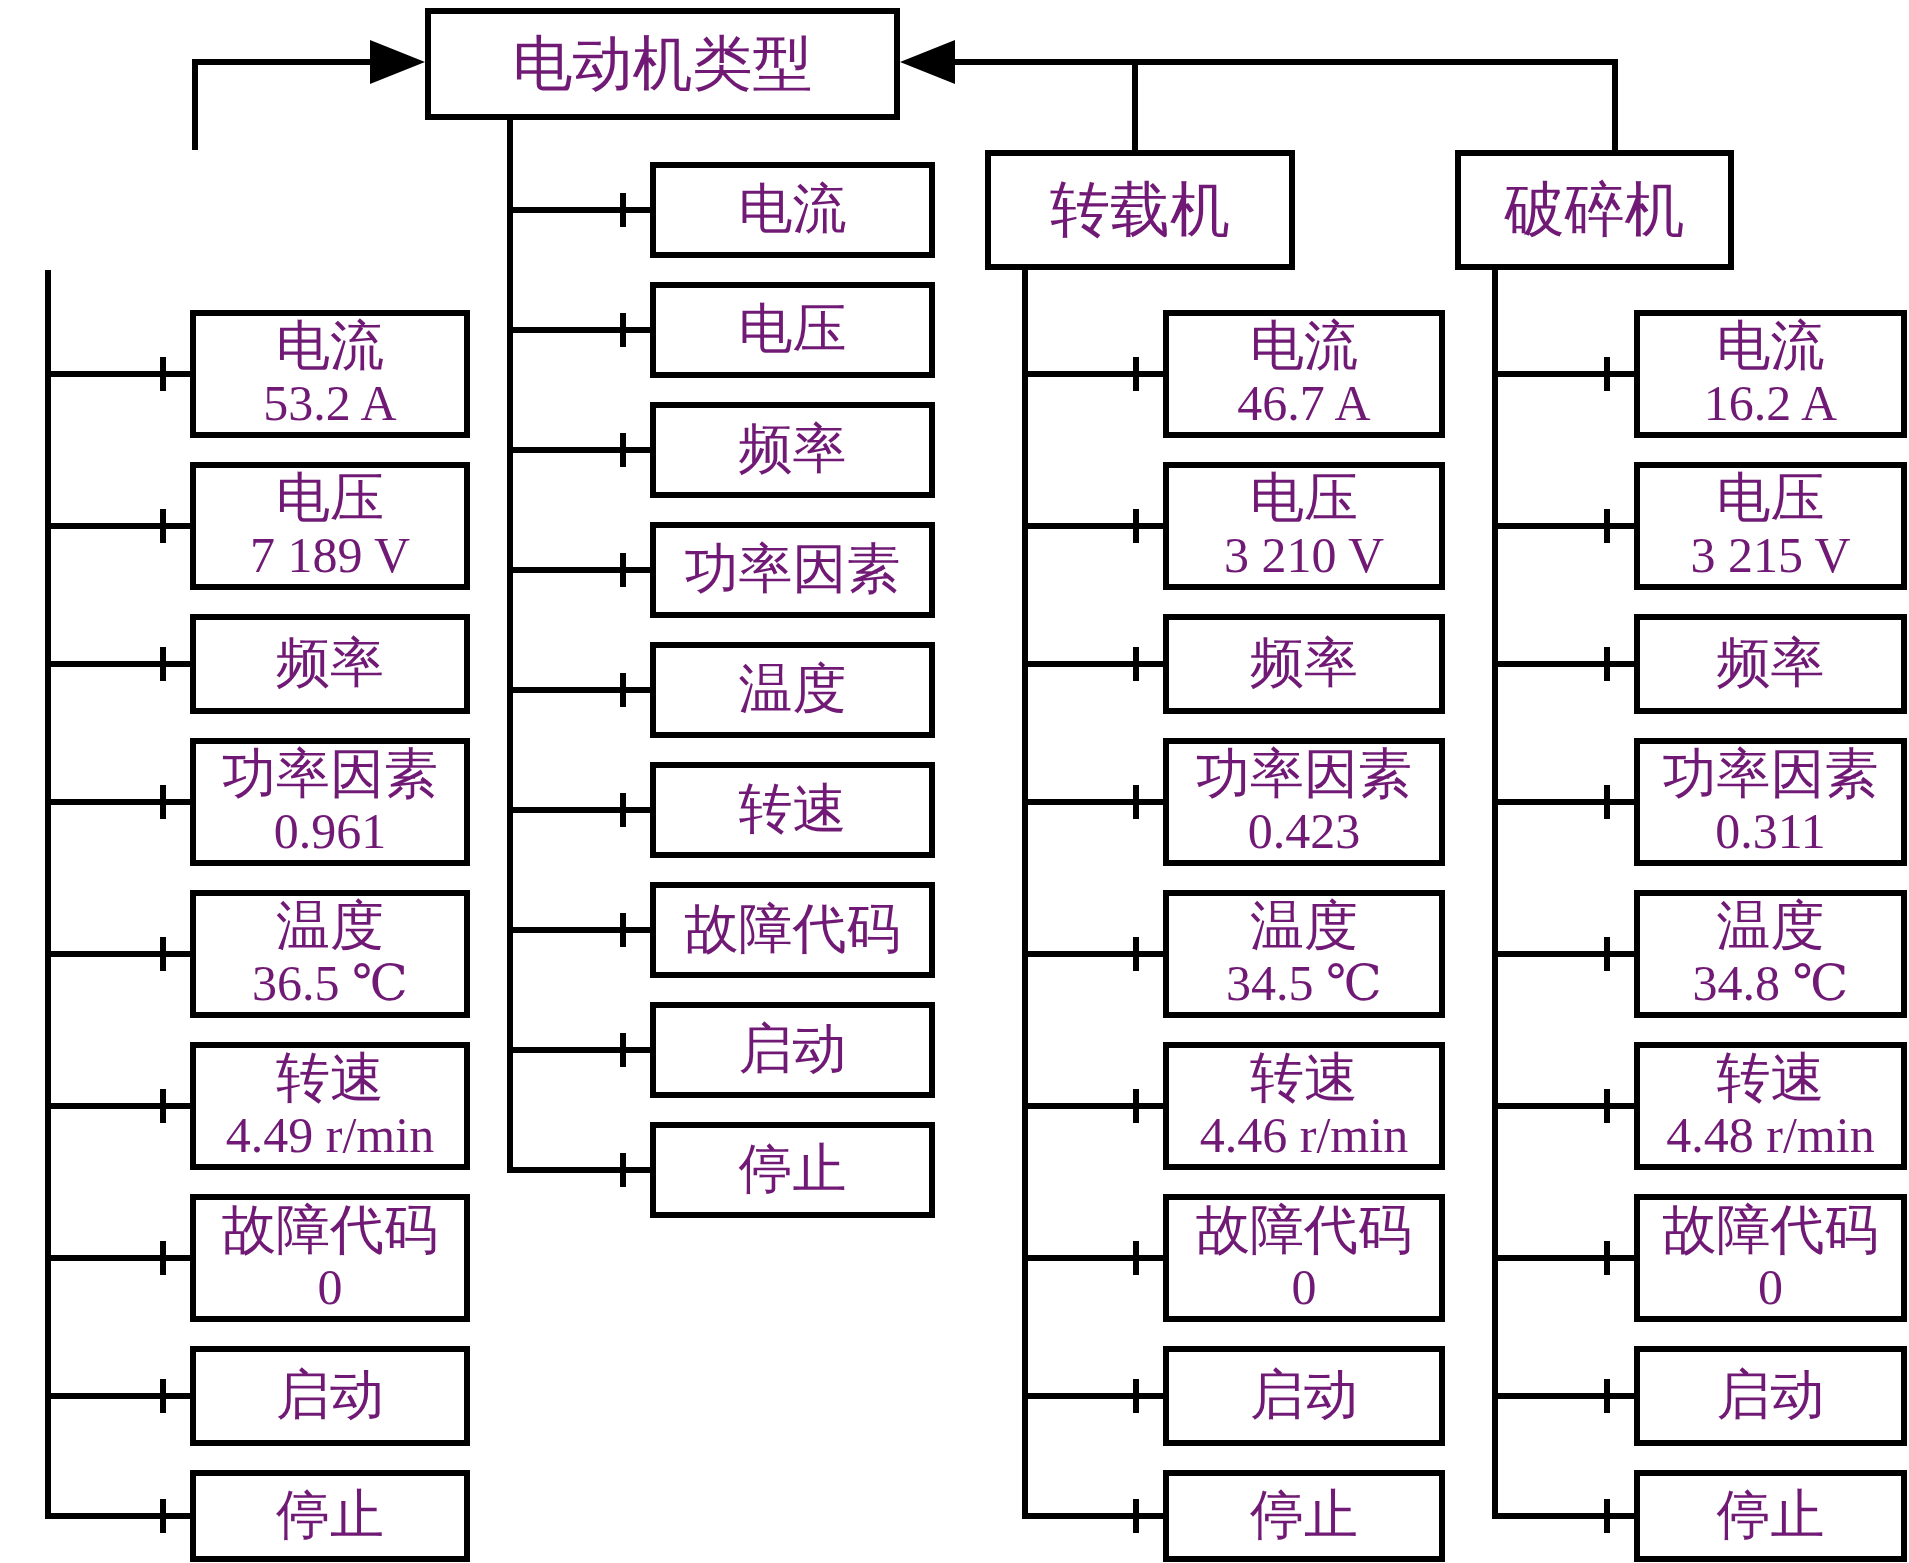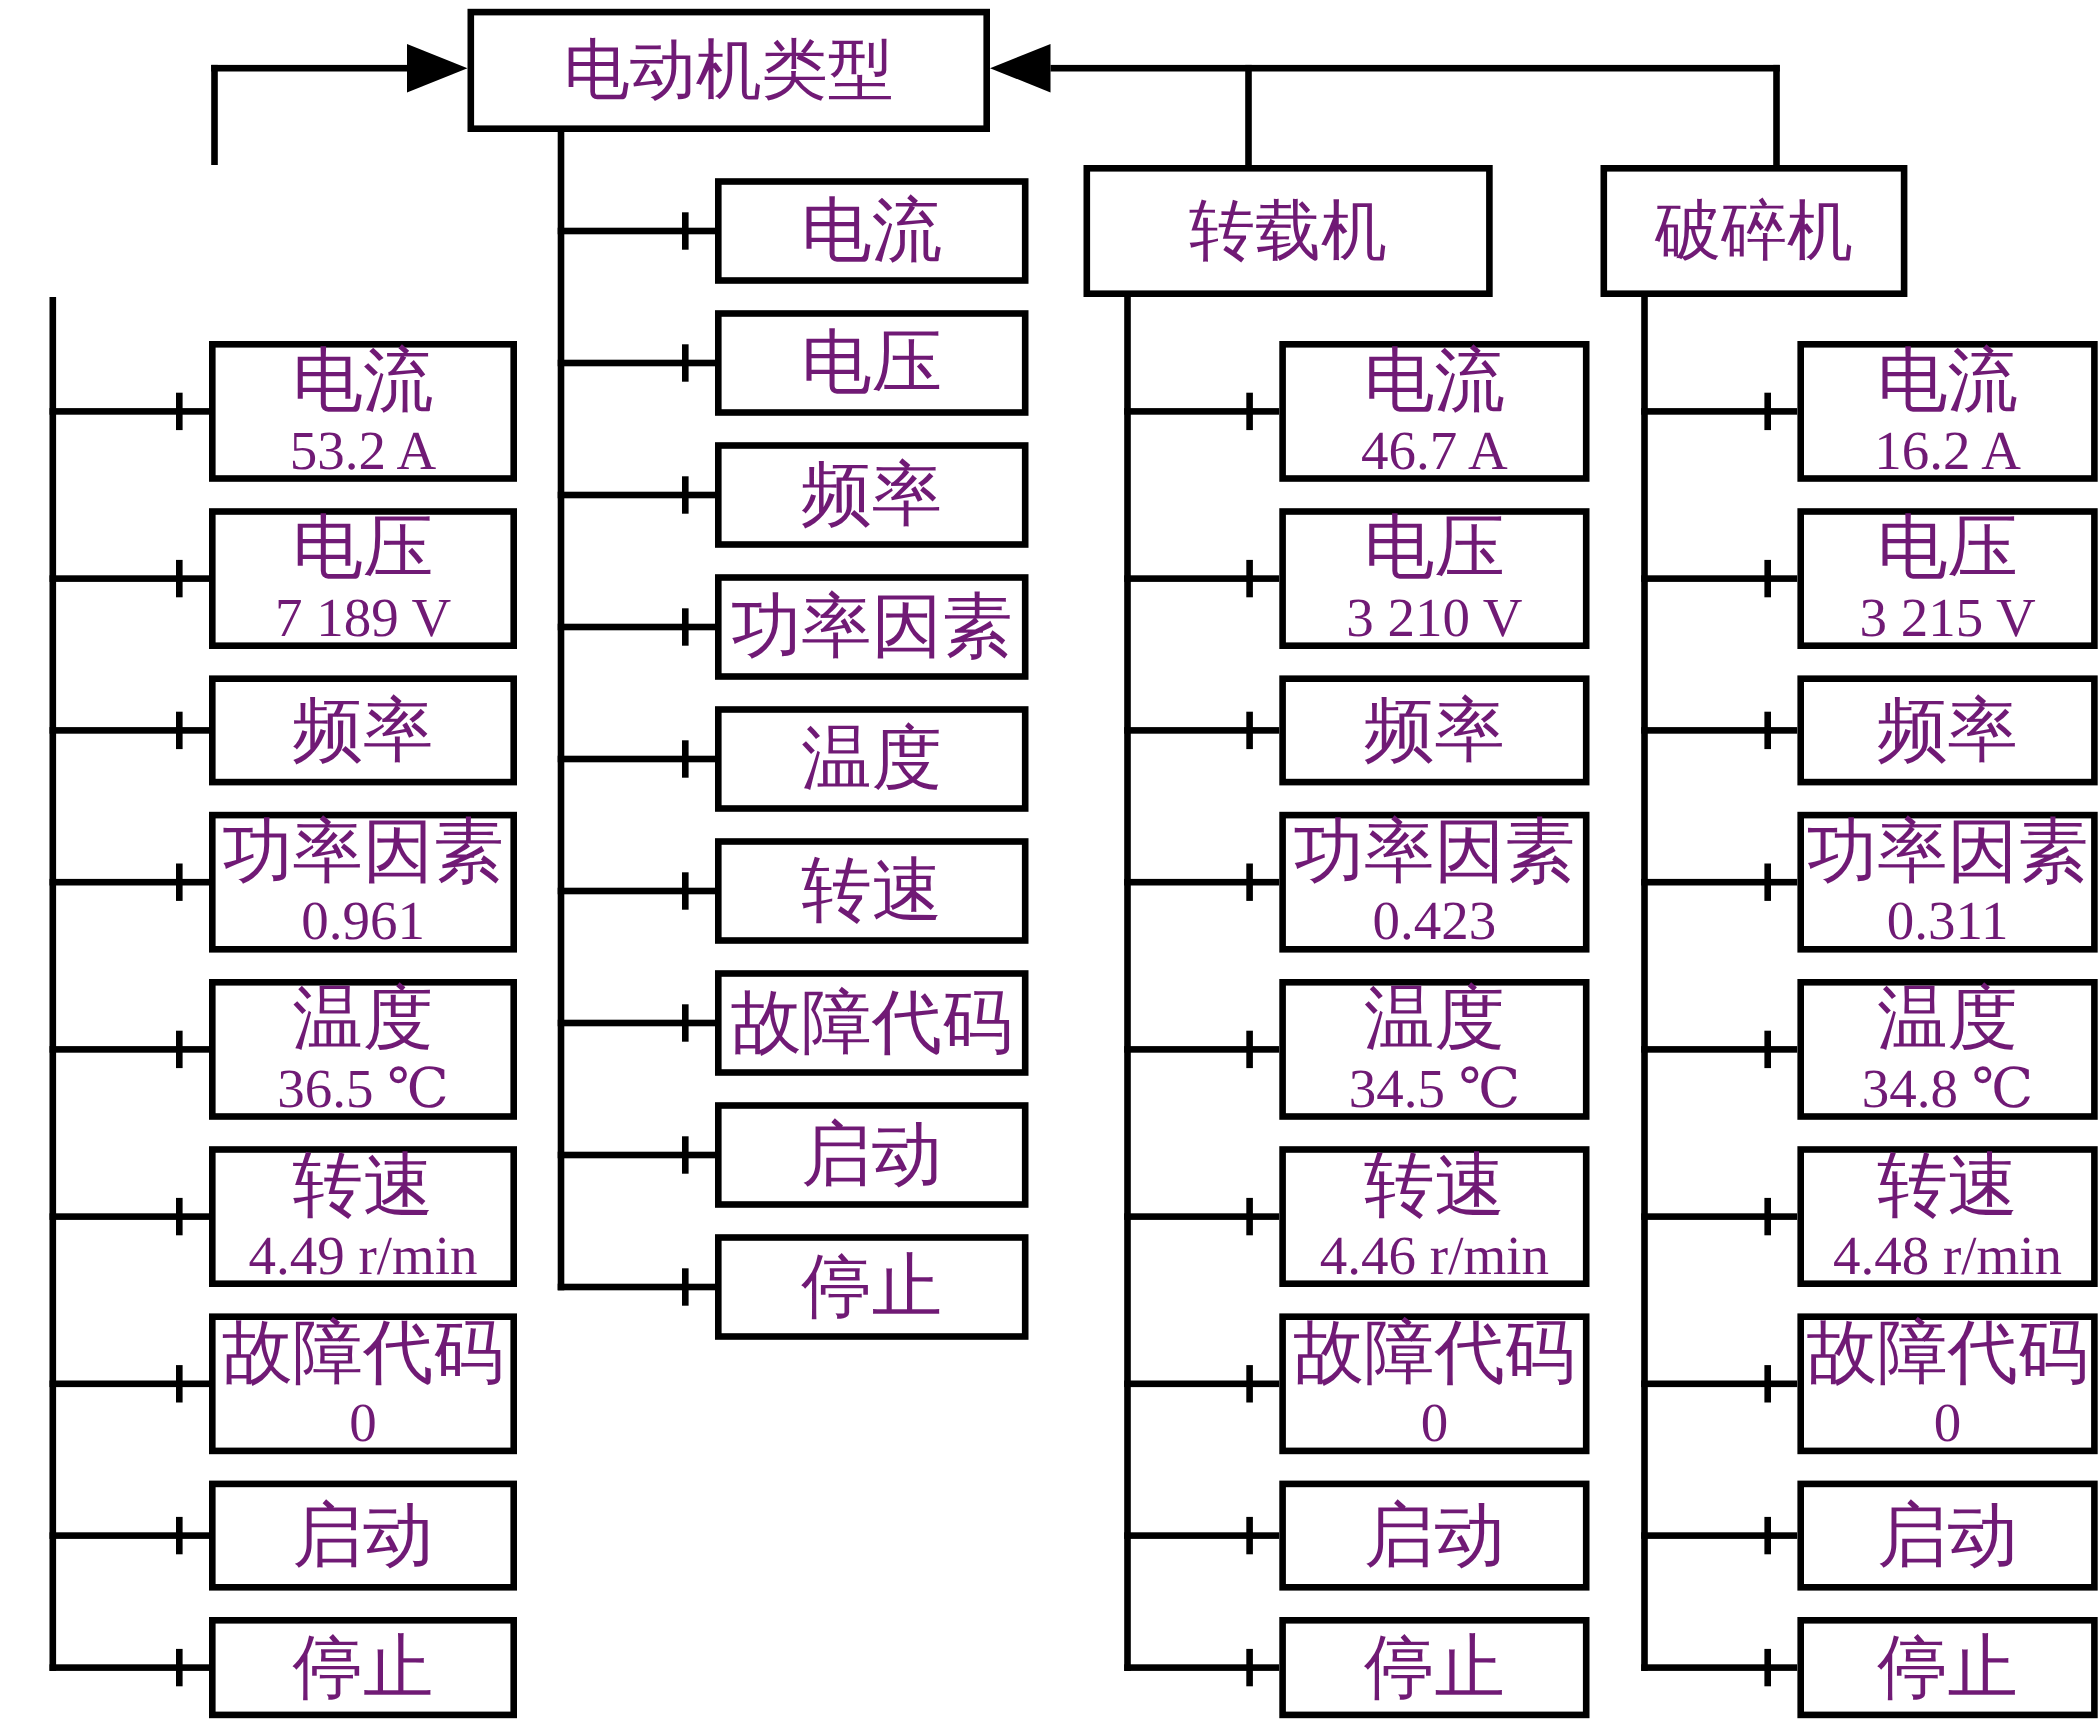--- a/index.html
+++ b/index.html
@@ -21,21 +21,21 @@
     box-sizing: border-box;
     border: 6px solid #000000;
     background: #ffffff;
     display: flex;
     flex-direction: column;
     align-items: center;
     justify-content: center;
     text-align: center;
   }
   .box .label {
-    font-size: 64px;
+    font-size: 54px;
     line-height: 1.1;
     white-space: nowrap;
   }
   .box .value {
     font-size: 50px;
     line-height: 1.1;
     white-space: nowrap;
   }
   .header-box .label {
     font-size: 60px;
@@ -182,21 +182,21 @@
       <span class="label">启动</span>
 
     </div>
     <div class="hline" style="left: 507px; top: 1167px; width: 143px; height: 6px;"></div>
     <div class="tick" style="left: 620px; top: 1153px; width: 6px; height: 34px;"></div>
     <div class="box" style="left: 650px; top: 1122px; width: 285px; height: 96px;">
       <span class="label">停止</span>
 
     </div>
     <div class="vline" style="left: 507px; top: 120px; width: 6px; height: 1053px;"></div>
-    <div class="box header-box" style="left: 985px; top: 150px; width: 372px; height: 120px;">
+    <div class="box header-box" style="left: 985px; top: 150px; width: 310px; height: 120px;">
       <span class="label">转载机</span>
     </div>
     <div class="hline" style="left: 1022px; top: 371px; width: 141px; height: 6px;"></div>
     <div class="tick" style="left: 1133px; top: 357px; width: 6px; height: 34px;"></div>
     <div class="box" style="left: 1163px; top: 310px; width: 282px; height: 128px;">
       <span class="label">电流</span>
       <span class="value">46.7 A</span>
     </div>
     <div class="hline" style="left: 1022px; top: 523px; width: 141px; height: 6px;"></div>
     <div class="tick" style="left: 1133px; top: 509px; width: 6px; height: 34px;"></div>

